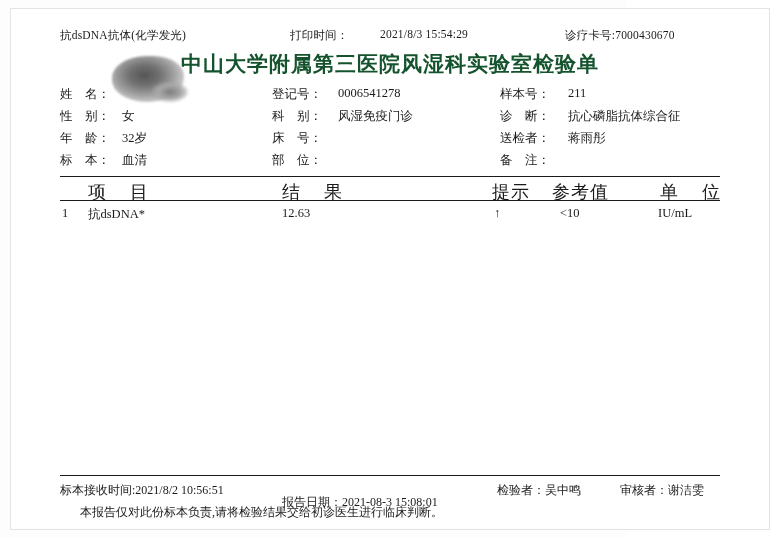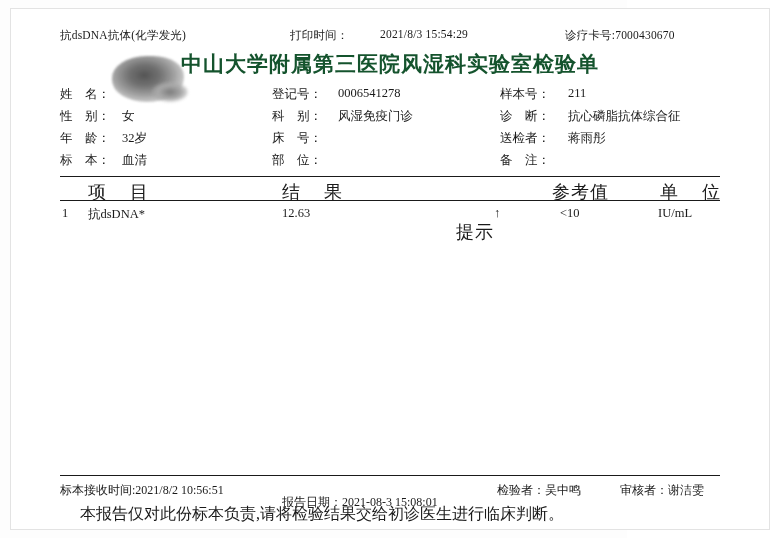--- a/index.html
+++ b/index.html
@@ -133,21 +133,21 @@
     position: absolute;
     top: 160px;
     left: 0;
     width: 660px;
     height: 20px;
     font-size: 18px;
   }
   .th { position: absolute; white-space: nowrap; }
   .th-item { left: 28px; letter-spacing: 3px; }
   .th-res  { left: 222px; letter-spacing: 3px; }
-  .th-flag { left: 396px; letter-spacing: 1px; margin-top: 40px; }
+  .th-flag { left: 432px; letter-spacing: 1px; }
   .th-ref  { left: 492px; letter-spacing: 1px; }
   .th-unit { left: 600px; letter-spacing: 3px; }
 
   .trow {
     position: absolute;
     top: 186px;
     left: 0;
     width: 660px;
     height: 20px;
     font-size: 12.5px;
@@ -171,21 +171,21 @@
   }
   .f-row { position: relative; height: 22px; }
   .f-recv   { position: absolute; left: 0px; }
   .f-report { position: absolute; left: 222px; margin-top: 12px; }
   .f-tester { position: absolute; left: 437px; }
   .f-check  { position: absolute; left: 560px; }
   .f-note {
     position: absolute;
     left: 20px;
     top: 22px;
-    font-size: 16px;
+    font-size: 12px;
   }
 </style>
 </head>
 <body>
 
 <div class="page">
   <div class="page-frame"></div>
 
   <div class="sheet">
 

